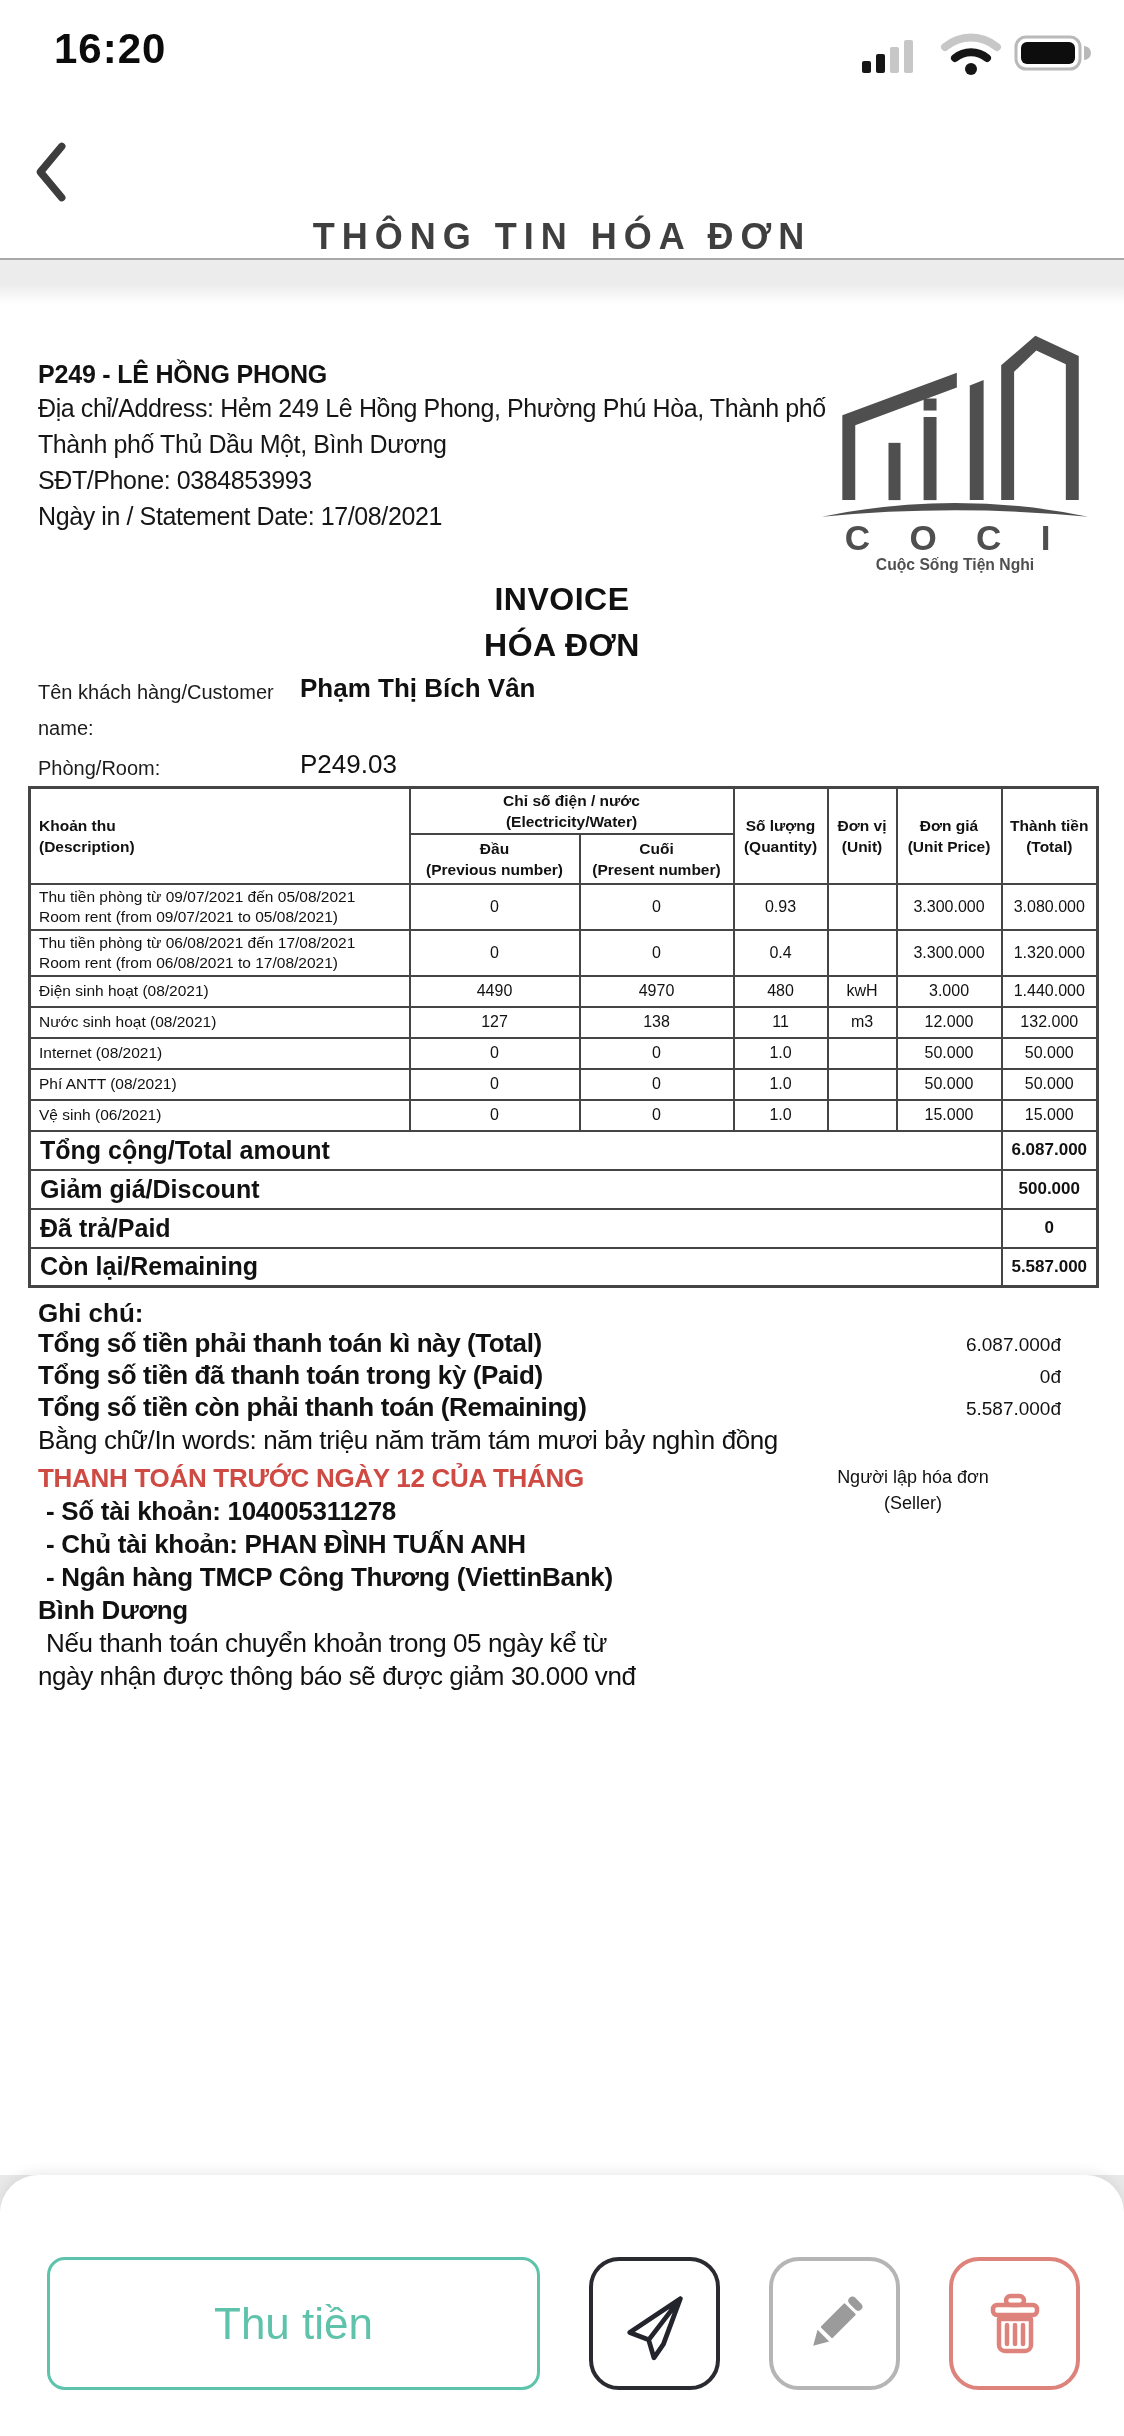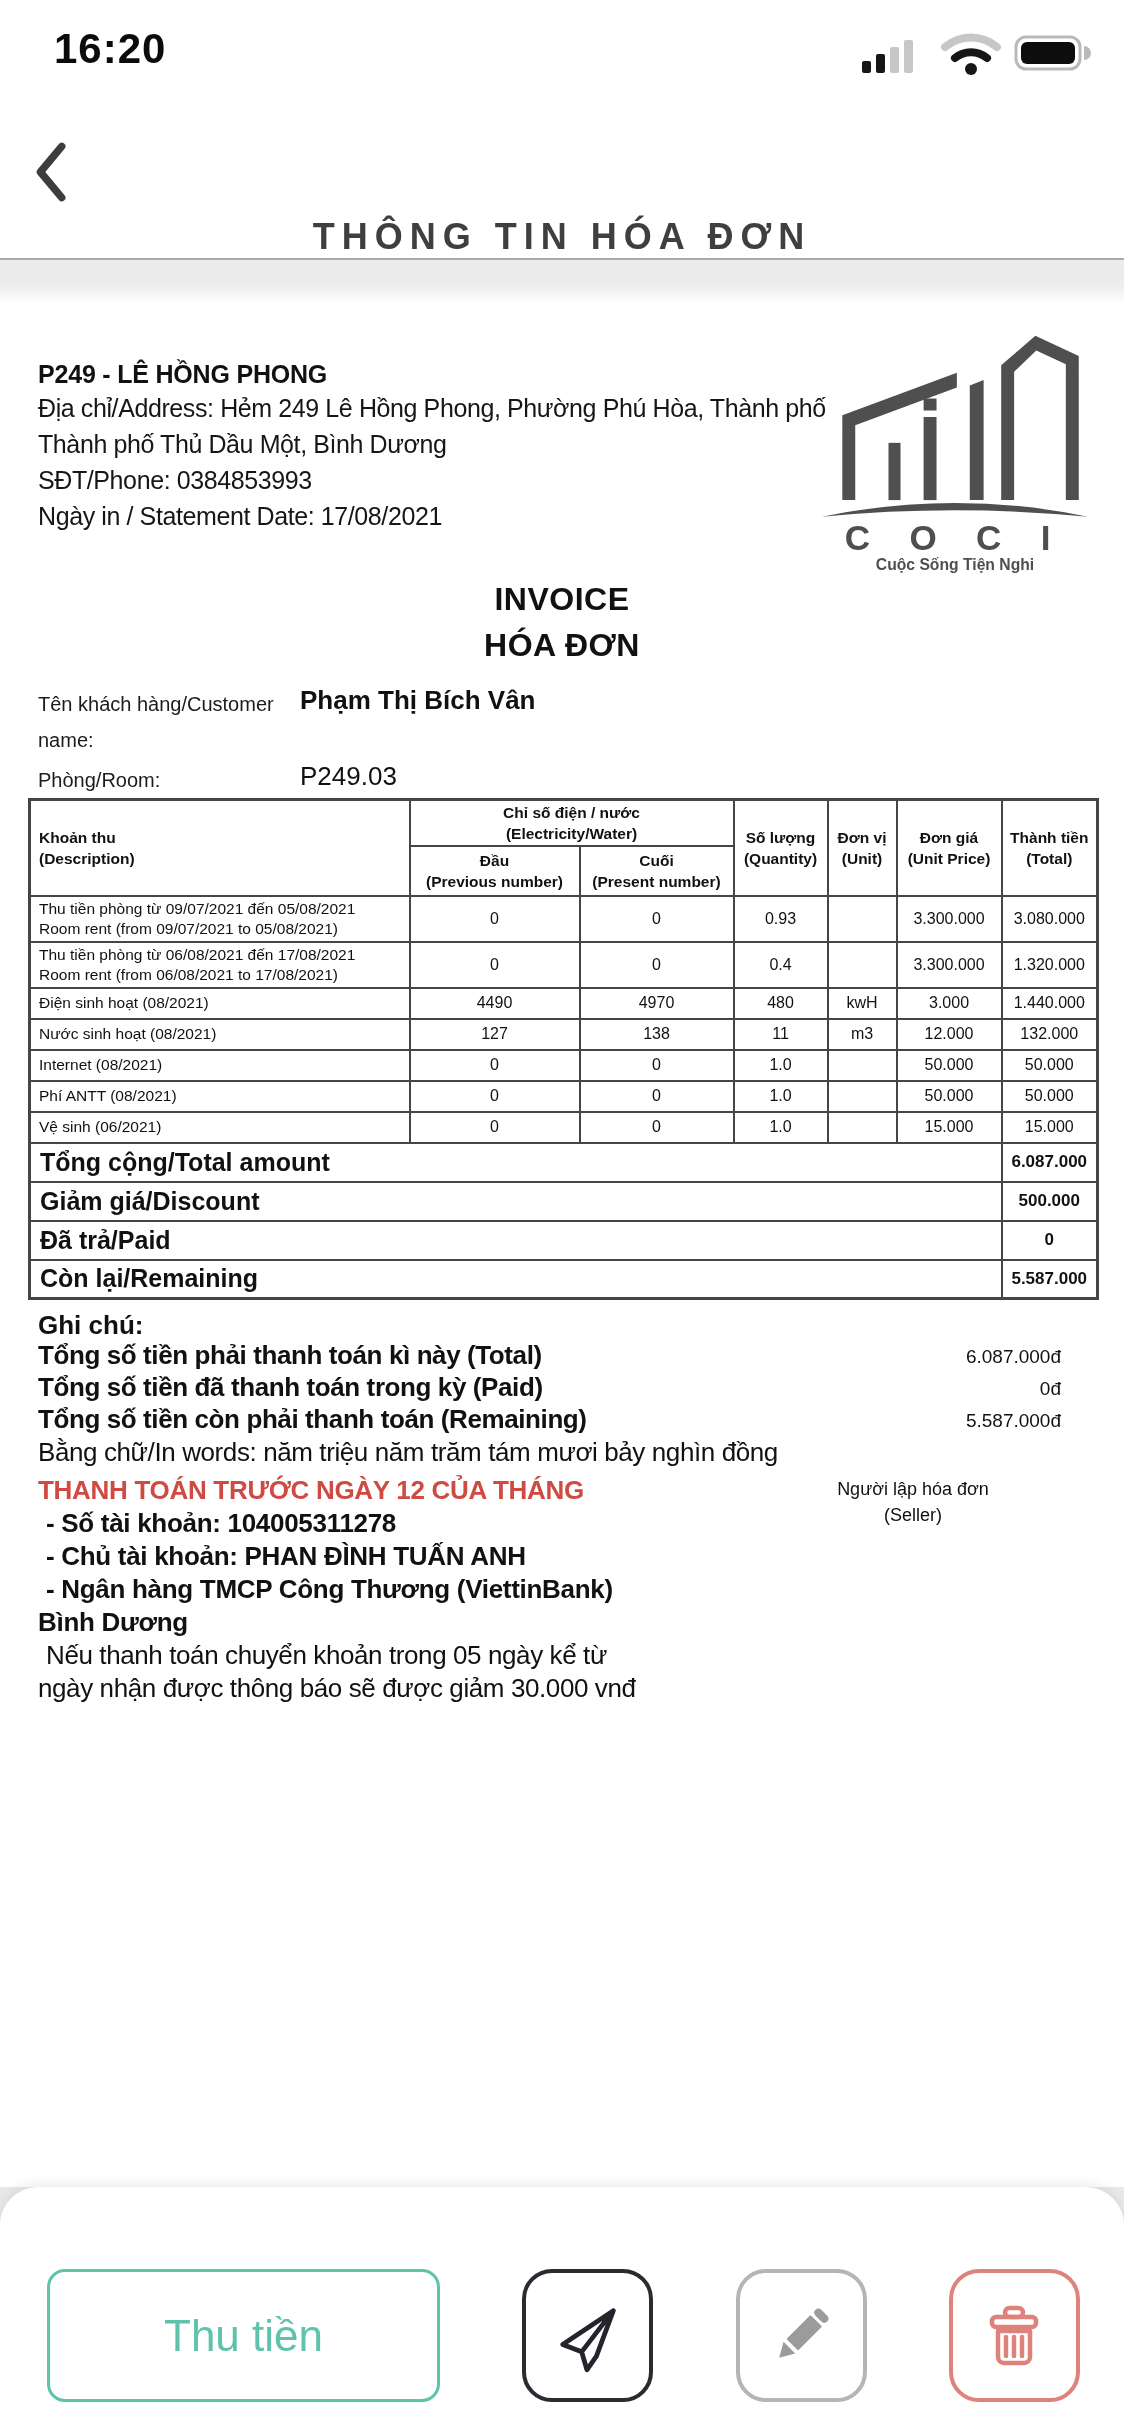--- a/index.html
+++ b/index.html
@@ -21,21 +21,21 @@
   
   .doc { padding:0 28px; }
   .merchant-row { display:flex; }
   .merchant-info { flex:1; min-width:0; padding:54px 0 0 10px; white-space:nowrap; }
   .merchant-name { font-size:25px; font-weight:bold; line-height:32px; letter-spacing:-0.2px; }
   .merchant-line { font-size:25px; line-height:36px; letter-spacing:-0.4px; color:#161616; }
   .logo-box { width:282px; height:266px; margin-top:4px; flex:none; }
 
   .doc-title { text-align:center; font-size:32px; font-weight:bold; line-height:42px; margin-top:4px; letter-spacing:0.5px; }
 
-  .customer { margin-top:16px; padding-left:10px; }
+  .customer { margin-top:4px; padding-left:10px; }
   .cust-row { display:flex; line-height:36px; }
   .cust-label { width:262px; font-size:20px; color:#1c1c1c; padding-top:4px; flex:none; }
   .cust-value { font-size:26px; }
   .cust-value.bold { font-weight:bold; }
 
   
   table.inv { border-collapse:collapse; width:1068px; table-layout:fixed; border:3px solid #454545; }
   table.inv td { border:2px solid #454545; vertical-align:middle; padding:0 5px; }
   .hcell { text-align:center; font-size:15.5px; font-weight:bold; line-height:21px; }
   .hcell.left { text-align:left; padding-left:8px; }
@@ -60,21 +60,21 @@
   .seller { position:absolute; right:48px; top:2px; width:270px; text-align:center; font-size:18px; line-height:26px; color:#101010; }
   .pay-bold { font-size:26px; font-weight:bold; line-height:33px; letter-spacing:-0.3px; white-space:nowrap; }
   .pay-note { font-size:26px; line-height:33px; letter-spacing:-0.4px; padding-left:8px; white-space:nowrap; }
 
   
   .bottom-region { height:788px; background:#e9e9e9; }
   .sheet { height:306px; margin-top:482px; background:#fff; border-radius:38px 38px 0 0;
            box-shadow:0 -4px 12px rgba(0,0,0,0.07); position:relative; }
   .actions { display:flex; justify-content:space-between; padding:82px 44px 0 47px; }
   .btn { height:133px; background:#fff; display:flex; align-items:center; justify-content:center; cursor:pointer; }
-  .btn-collect { width:393px; border:3px solid #5ec3ab; border-radius:18px; color:#5fc3ab; font-size:44px; }
+  .btn-collect { width:493px; border:3px solid #5ec3ab; border-radius:18px; color:#5fc3ab; font-size:44px; }
   .btn-icon { width:131px; border-radius:30px; border:4px solid #888; }
   .btn-send { border-color:#2a2b31; }
   .btn-edit { border-color:#b5b5b5; }
   .btn-delete { border-color:#dd837b; }
 </style>
 </head>
 <body>
 
 <div class="status-bar">
   <div class="time">16:20</div>

